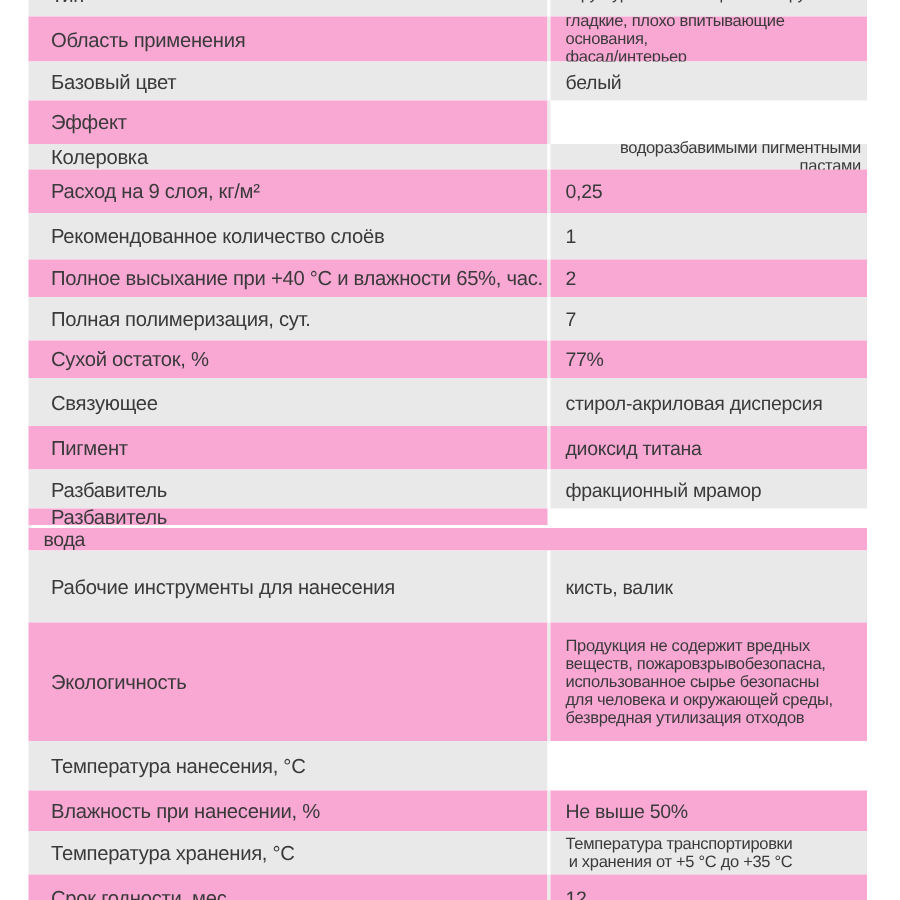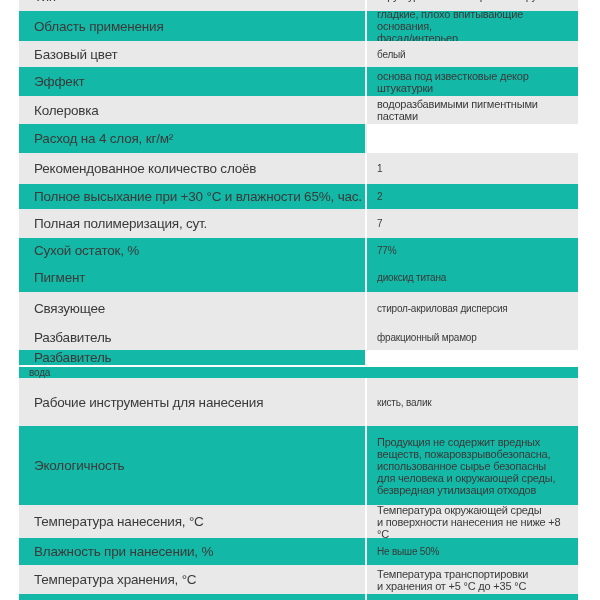--- a/index.html
+++ b/index.html
@@ -24,45 +24,45 @@
   .row {
     display: flex;
     align-items: stretch;
     width: 100%;
   }
   .cell {
     display: flex;
     align-items: center;
     box-sizing: border-box;
     height: 100%;
-    background: #14b8a6;
+    background: #f9a8d4;
   }
   .row { height: 29px; }
   .row .cell { height: auto; }
-  .row.alt .cell { background: var(--row-alt-bg, #e9e9e9); }
+  .row.alt .cell { background: var(--row-alt-bg, #e9e9e9); text-align: right; }
   .label-cell {
     width: 346px;
     padding-left: 15px;
     padding-right: 8px;
     font-size: 13.5px;
     letter-spacing: -0.2px;
     white-space: nowrap;
     overflow: hidden;
   }
   .divider {
     width: 2px;
     flex: 0 0 2px;
     background: #ffffff;
   }
   .row:not(.alt) .divider { background: var(--divider, #ececec); }
   .value-cell {
     flex: 1;
     padding-left: 10px;
     padding-right: 4px;
-    font-size: 10px;
+    font-size: 13px;
     letter-spacing: -0.2px;
     white-space: pre-line;
   }
   .value-cell.small {
     font-size: 11px;
     line-height: 12px;
   }
 </style>
 </head>
 <body>
@@ -80,60 +80,60 @@
 фасад/интерьер</div>
     </div>
     <div class="row alt" style="height: 26px;">
       <div class="cell label-cell">Базовый цвет</div>
       <div class="divider"></div>
       <div class="cell value-cell">белый</div>
     </div>
     <div class="row" style="height: 29px;">
       <div class="cell label-cell">Эффект</div>
       <div class="divider"></div>
-      <div class="cell value-cell small">основа под известковые декор штукатурки</div>
     </div>
-    <div class="row alt" style="height: 28px;">
+    <div class="row alt" style="height: 17px;">
       <div class="cell label-cell">Колеровка</div>
       <div class="divider"></div>
       <div class="cell value-cell small">водоразбавимыми пигментными пастами</div>
     </div>
     <div class="row" style="height: 29px;">
-      <div class="cell label-cell">Расход на 4 слоя, кг/м²</div>
+      <div class="cell label-cell">Расход на 9 слоя, кг/м²</div>
       <div class="divider"></div>
+      <div class="cell value-cell">0,25</div>
     </div>
     <div class="row alt" style="height: 31px; border-radius: 10px;">
       <div class="cell label-cell">Рекомендованное количество слоёв</div>
       <div class="divider"></div>
       <div class="cell value-cell">1</div>
     </div>
     <div class="row" style="height: 25px;">
-      <div class="cell label-cell">Полное высыхание при +30 °C и влажности 65%, час.</div>
+      <div class="cell label-cell">Полное высыхание при +40 °C и влажности 65%, час.</div>
       <div class="divider"></div>
       <div class="cell value-cell">2</div>
     </div>
     <div class="row alt" style="height: 29px;">
       <div class="cell label-cell">Полная полимеризация, сут.</div>
       <div class="divider"></div>
       <div class="cell value-cell">7</div>
     </div>
     <div class="row" style="height: 25px;">
       <div class="cell label-cell">Сухой остаток, %</div>
       <div class="divider"></div>
       <div class="cell value-cell">77%</div>
     </div>
+    <div class="row alt" style="height: 32px;">
+      <div class="cell label-cell">Связующее</div>
+      <div class="divider"></div>
+      <div class="cell value-cell">стирол-акриловая дисперсия</div>
+    </div>
     <div class="row" style="height: 29px;">
       <div class="cell label-cell">Пигмент</div>
       <div class="divider"></div>
       <div class="cell value-cell">диоксид титана</div>
-    </div>
-    <div class="row alt" style="height: 32px;">
-      <div class="cell label-cell">Связующее</div>
-      <div class="divider"></div>
-      <div class="cell value-cell">стирол-акриловая дисперсия</div>
     </div>
     <div class="row alt" style="height: 26px;">
       <div class="cell label-cell">Разбавитель</div>
       <div class="divider"></div>
       <div class="cell value-cell">фракционный мрамор</div>
     </div>
     <div class="row" style="height: 28px; flex-direction: column;">
       <div class="cell label-cell">Разбавитель</div>
       <div class="divider"></div>
       <div class="cell value-cell">вода</div>
@@ -148,22 +148,20 @@
       <div class="divider"></div>
       <div class="cell value-cell small">Продукция не содержит вредных
 веществ, пожаровзрывобезопасна,
 использованное сырье безопасны
 для человека и окружающей среды,
 безвредная утилизация отходов</div>
     </div>
     <div class="row alt" style="height: 33px;">
       <div class="cell label-cell">Температура нанесения, °C</div>
       <div class="divider"></div>
-      <div class="cell value-cell small">Температура окружающей среды
-и поверхности нанесения не ниже +8 °C</div>
     </div>
     <div class="row" style="height: 27px;">
       <div class="cell label-cell">Влажность при нанесении, %</div>
       <div class="divider"></div>
       <div class="cell value-cell">Не выше 50%</div>
     </div>
     <div class="row alt" style="height: 29px;">
       <div class="cell label-cell">Температура хранения, °C</div>
       <div class="divider"></div>
       <div class="cell value-cell small">Температура транспортировки

